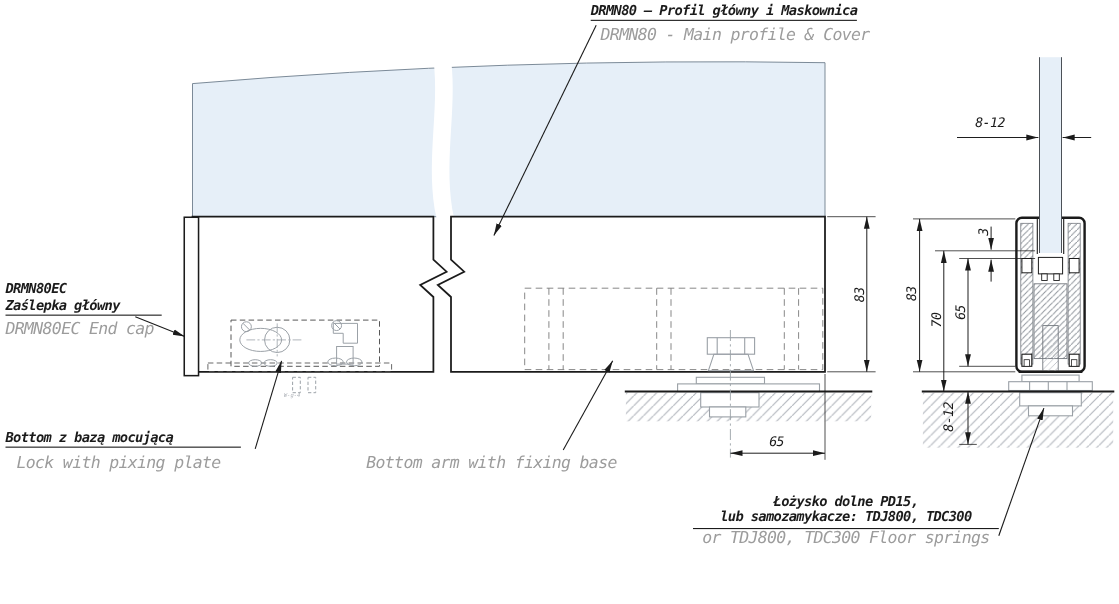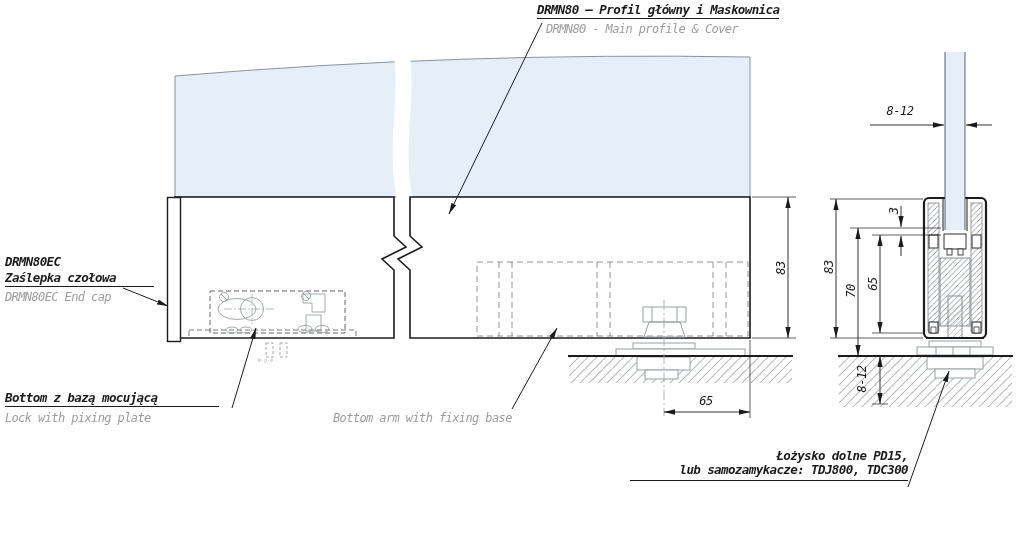--- a/index.html
+++ b/index.html
@@ -1,28 +1,28 @@
 <!DOCTYPE html>
 <html><head>
 <meta charset="utf-8">
 <style>
   html,body{margin:0;padding:0;background:#ffffff;}
   #stage{position:relative;width:1017px;height:549px;background:#ffffff;overflow:hidden;
          font-family:"DejaVu Sans Mono", monospace;}
   svg{position:absolute;left:0;top:0;}
   .lbl{position:absolute;font-style:italic;white-space:nowrap;line-height:1.15;}
   .pl{color:#1b1b1b;font-weight:bold;font-size:12.5px;letter-spacing:-0.6px;}
-  .en{color:#9c9c9c;font-weight:normal;font-size:12px;letter-spacing:-0.6px;}
+  .en{color:#9c9c9c;font-weight:normal;font-size:15px;letter-spacing:-0.6px;}
   .u{border-bottom:1.5px solid #1b1b1b;display:inline-block;padding-bottom:1px;}
   .dim{position:absolute;font-style:italic;color:#1b1b1b;font-size:12px;
        letter-spacing:-0.5px;white-space:nowrap;}
   .dimh{transform:translateX(-50%);}
   .dimv{transform:translate(-50%,-50%) rotate(-90deg);}
   .tiny{position:absolute;font-size:5px;color:#b0b4ba;font-style:italic;letter-spacing:0;}
-  .right{text-align:right;}
+  .right{text-align:center;}
 </style>
 </head>
 <body>
 
 <div id="stage">
 
 <svg width="1017" height="549" viewBox="0 0 1017 549">
   <defs>
     <marker id="ar" viewBox="0 0 10 6" refX="10" refY="3" markerWidth="11" markerHeight="7" orient="auto-start-reverse" markerUnits="userSpaceOnUse">
       <path d="M0,0.6 L10,3 L0,5.4 Z" fill="#1b1b1b"></path>
@@ -196,31 +196,32 @@
     <line x1="232" y1="408" x2="256" y2="328" marker-end="url(#ar)"></line>
     <line x1="512" y1="409" x2="557" y2="328" marker-end="url(#ar)"></line>
     <line x1="908" y1="487" x2="949" y2="371" marker-end="url(#ar)"></line>
   </g>
 </svg>
 
   <div class="lbl pl u" style="left:537px;top:3px;">DRMN80 – Profil główny i Maskownica</div>
   <div class="lbl en" style="left:546px;top:23px;">DRMN80 - Main profile &amp; Cover</div>
 
   <div class="lbl pl" style="left:5px;top:255px;">DRMN80EC</div>
-  <div class="lbl pl u" style="left:5px;top:271px;padding-right:38px;">Zaślepka czołowa</div>
+  <div class="lbl pl u" style="left:5px;top:271px;padding-right:38px;">Zaślepka główny</div>
   <div class="lbl en" style="left:5px;top:291px;">DRMN80EC End cap</div>
 
   <div class="lbl pl u" style="left:5px;top:391px;padding-right:62px;">Bottom z bazą mocującą</div>
-  <div class="lbl en" style="left:5px;top:412px;">Lock with pixing plate</div>
+  <div class="lbl en" style="left:15px;top:412px;">Lock with pixing plate</div>
 
   <div class="lbl en" style="left:333px;top:412px;font-style:italic;">Bottom arm with fixing base</div>
 
   <div class="lbl right" style="left:630px;top:449px;width:278px;">
     <div class="pl">Łożysko dolne PD15,</div>
     <div class="pl" style="border-bottom:1.5px solid #1b1b1b;padding-bottom:2px;">lub samozamykacze: TDJ800, TDC300</div>
+    <div class="en">or TDJ800, TDC300 Floor springs</div>
   </div>
 
   <div class="dim dimh" style="left:900px;top:104px;">8-12</div>
   <div class="dim dimh" style="left:706px;top:394px;">65</div>
   <div class="dim dimv" style="left:781px;top:268px;">83</div>
   <div class="dim dimv" style="left:829px;top:267px;">83</div>
   <div class="dim dimv" style="left:851px;top:291px;">70</div>
   <div class="dim dimv" style="left:873px;top:284px;">65</div>
   <div class="dim dimv" style="left:894px;top:211px;">3</div>
   <div class="dim dimv" style="left:862px;top:379px;">8-12</div>

